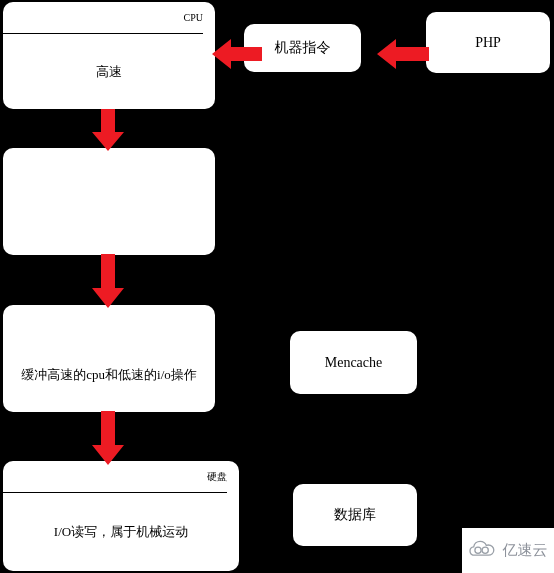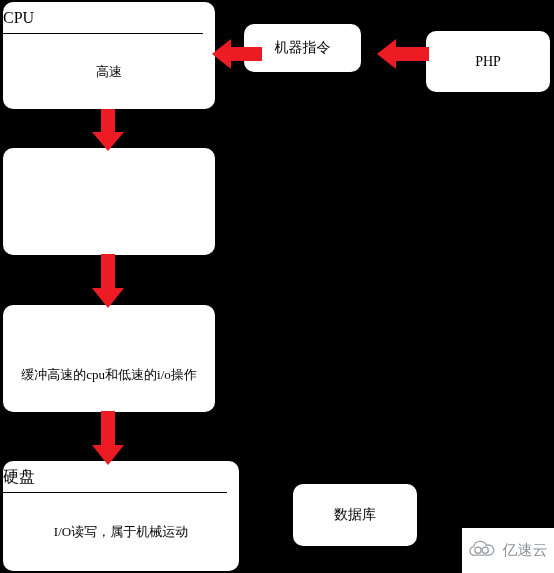--- a/index.html
+++ b/index.html
@@ -28,23 +28,23 @@
   .node.titled {
     display: block;
   }
   .node-title {
     position: absolute;
     left: 0;
     right: 12px;
     top: 0;
     height: 32px;
     line-height: 32px;
-    text-align: left;
+    text-align: right;
     color: #000000;
-    font-size: 16px;
+    font-size: 10px;
     font-family: "Liberation Serif", "DejaVu Serif", serif;
     border-bottom: 1.5px solid #000000;
     box-sizing: border-box;
   }
   .node-body {
     position: absolute;
     left: 0;
     right: 0;
     top: 32px;
     bottom: 0;
@@ -114,22 +114,23 @@
     <div class="node-body">缓冲高速的cpu和低速的i/o操作</div>
   </div>
 
   <div class="node titled" style="left:3px; top:461px; width:236px; height:110px;">
     <div class="node-title">硬盘</div>
     <div class="node-body">I/O读写，属于机械运动</div>
   </div>
 
   <div class="node plain" style="left:244px; top:24px; width:117px; height:48px;">机器指令</div>
 
-  <div class="node plain" style="left:426px; top:31px; width:124px; height:61px;">PHP</div>
+  <div class="node plain" style="left:426px; top:12px; width:124px; height:61px;">PHP</div>
 
+  <div class="node plain" style="left:290px; top:331px; width:127px; height:63px;">Mencache</div>
 
   <div class="node plain" style="left:293px; top:484px; width:124px; height:62px;">数据库</div>
 
   <div class="arrow" style="left:377px; top:36px; width:52px; height:36px;">
     <svg width="52" height="36" viewBox="0 0 52 36">
       <polygon points="0,18 19,3 19,11 52,11 52,25 19,25 19,33" fill="#ED1B23"></polygon>
     </svg>
   </div>
 
   <div class="arrow" style="left:212px; top:36px; width:50px; height:36px;">

